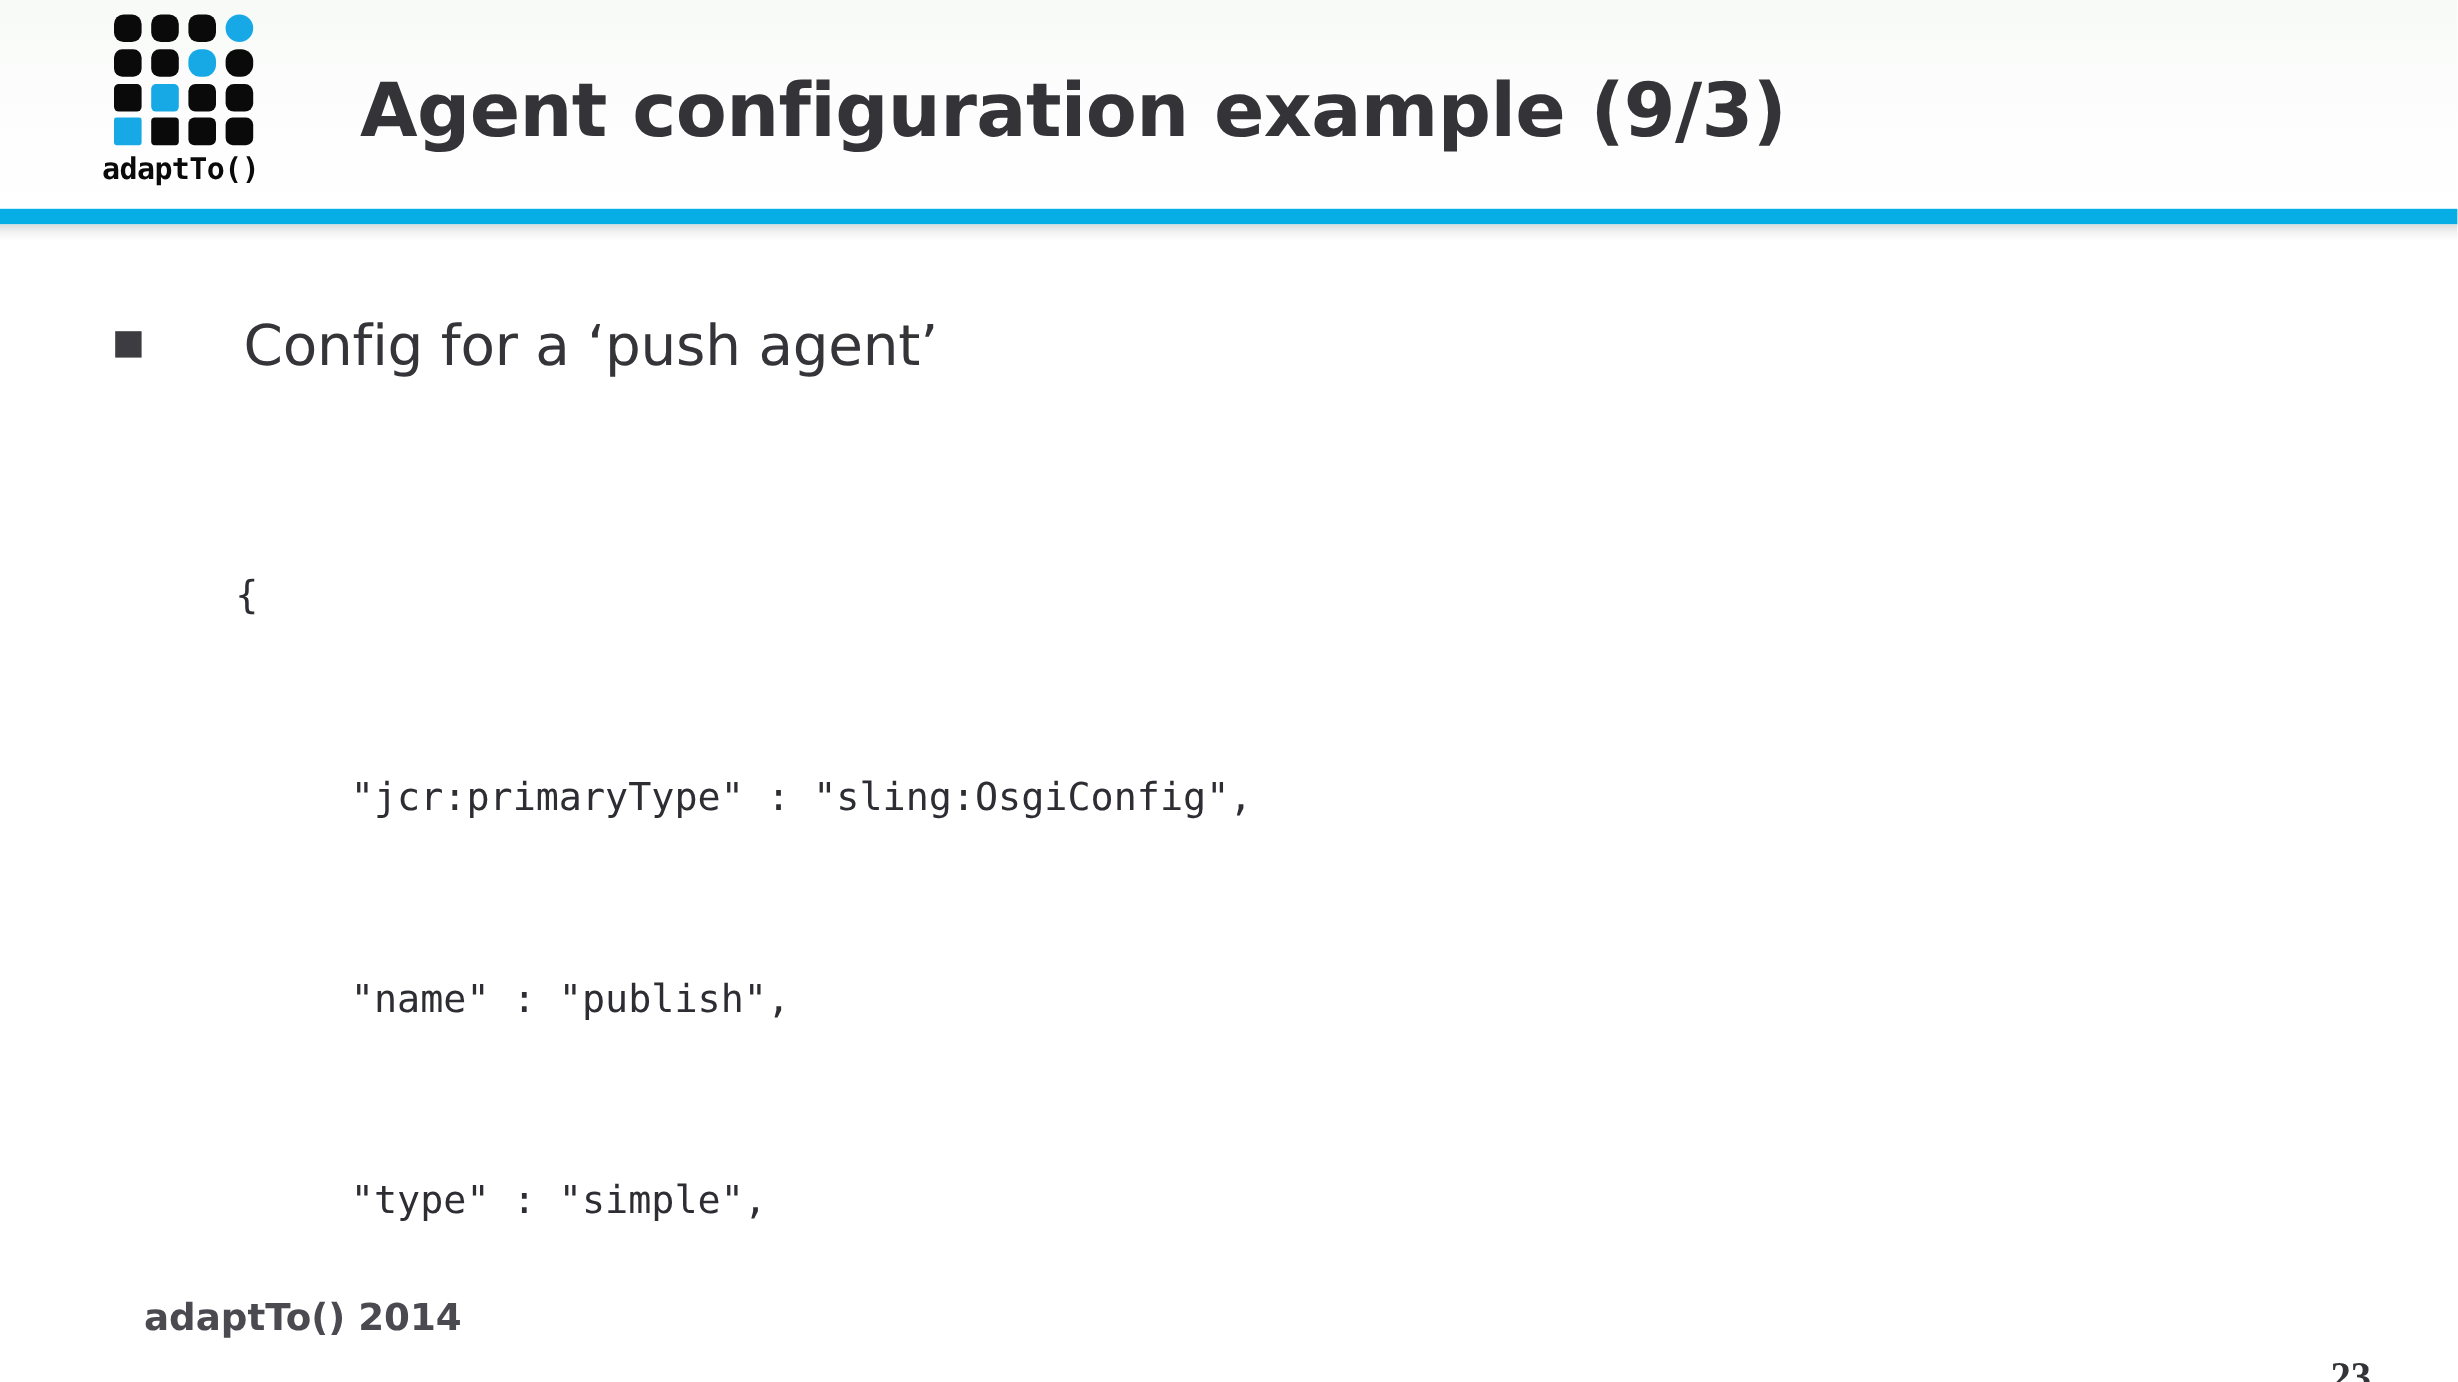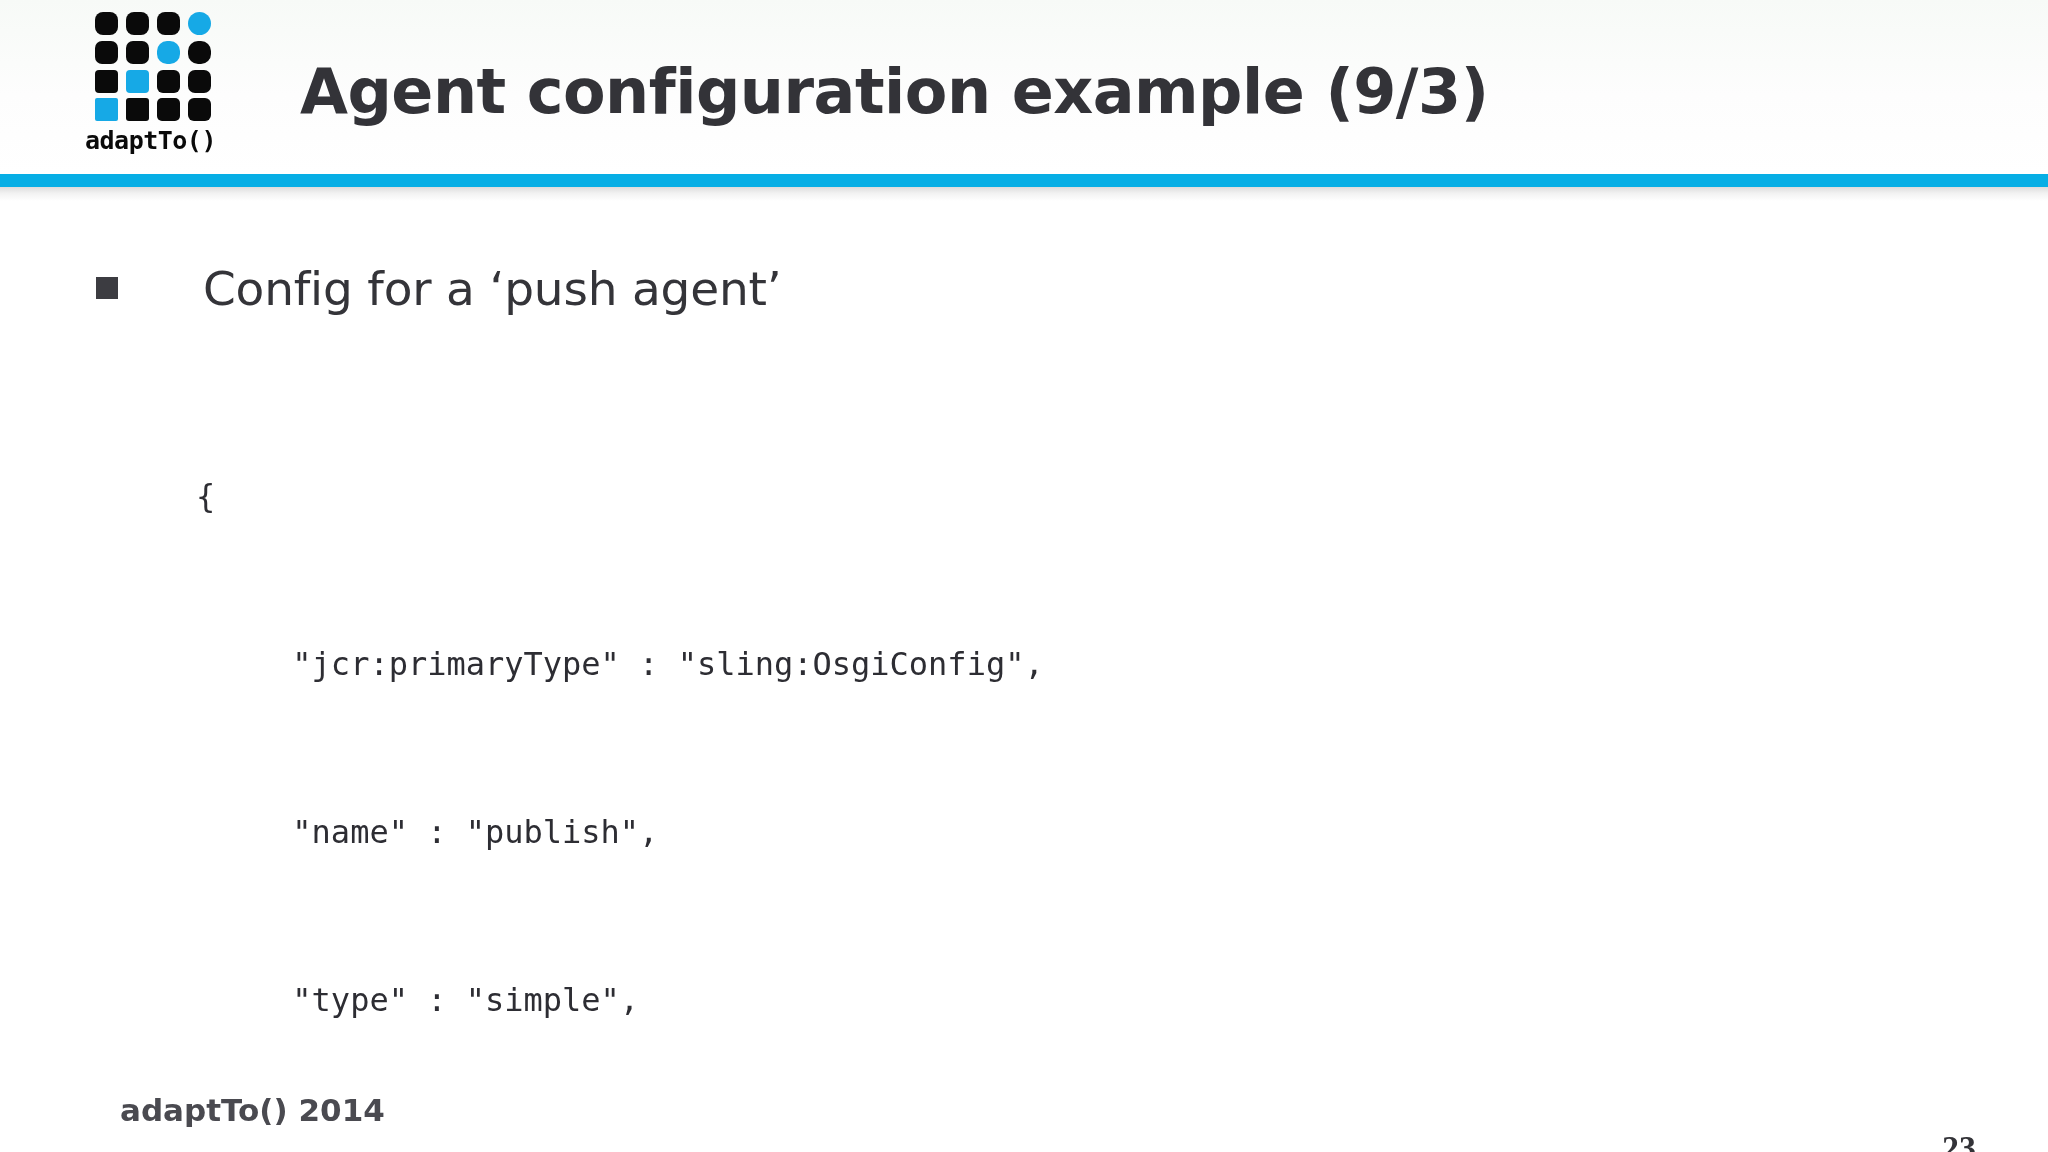--- a/index.html
+++ b/index.html
@@ -149,21 +149,20 @@
   .footer-left {
     position: absolute;
     left: 120px;
     top: 1098px;
     transform: translateY(-50%);
     font-family: "DejaVu Sans", sans-serif;
     font-size: 31px;
     font-weight: bold;
     color: #4a4a50;
     white-space: nowrap;
-    margin-top: 12px;
   }
   .footer-right {
     position: absolute;
     right: 72px;
     top: 1148px;
     transform: translateY(-50%);
     font-family: Liberation Serif, serif;
     font-size: 34px;
     font-weight: bold;
     color: #333338;

